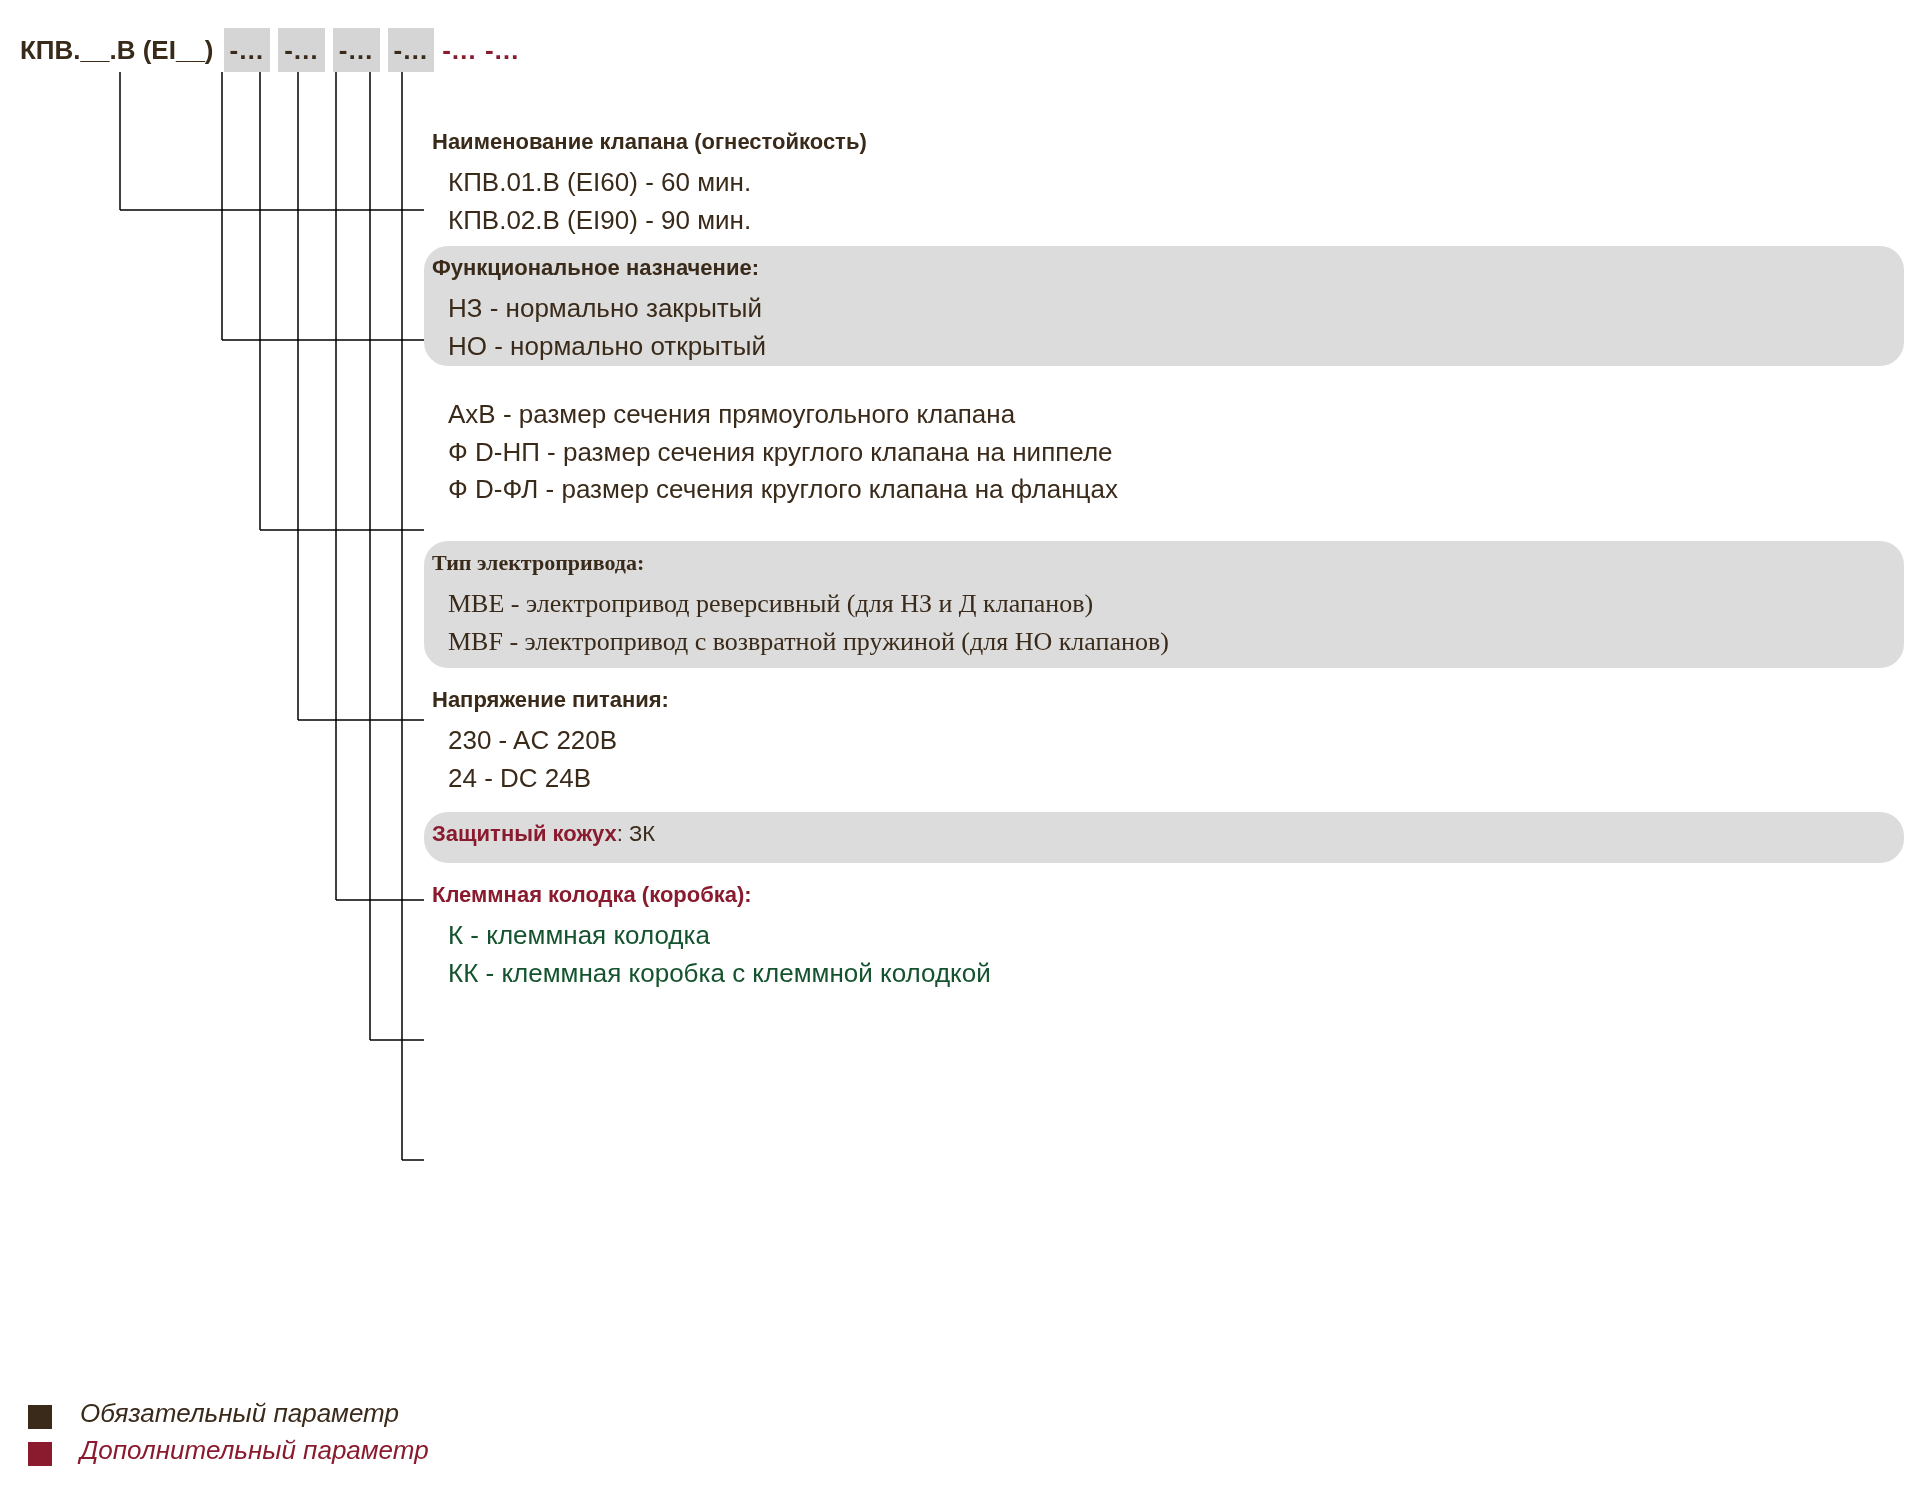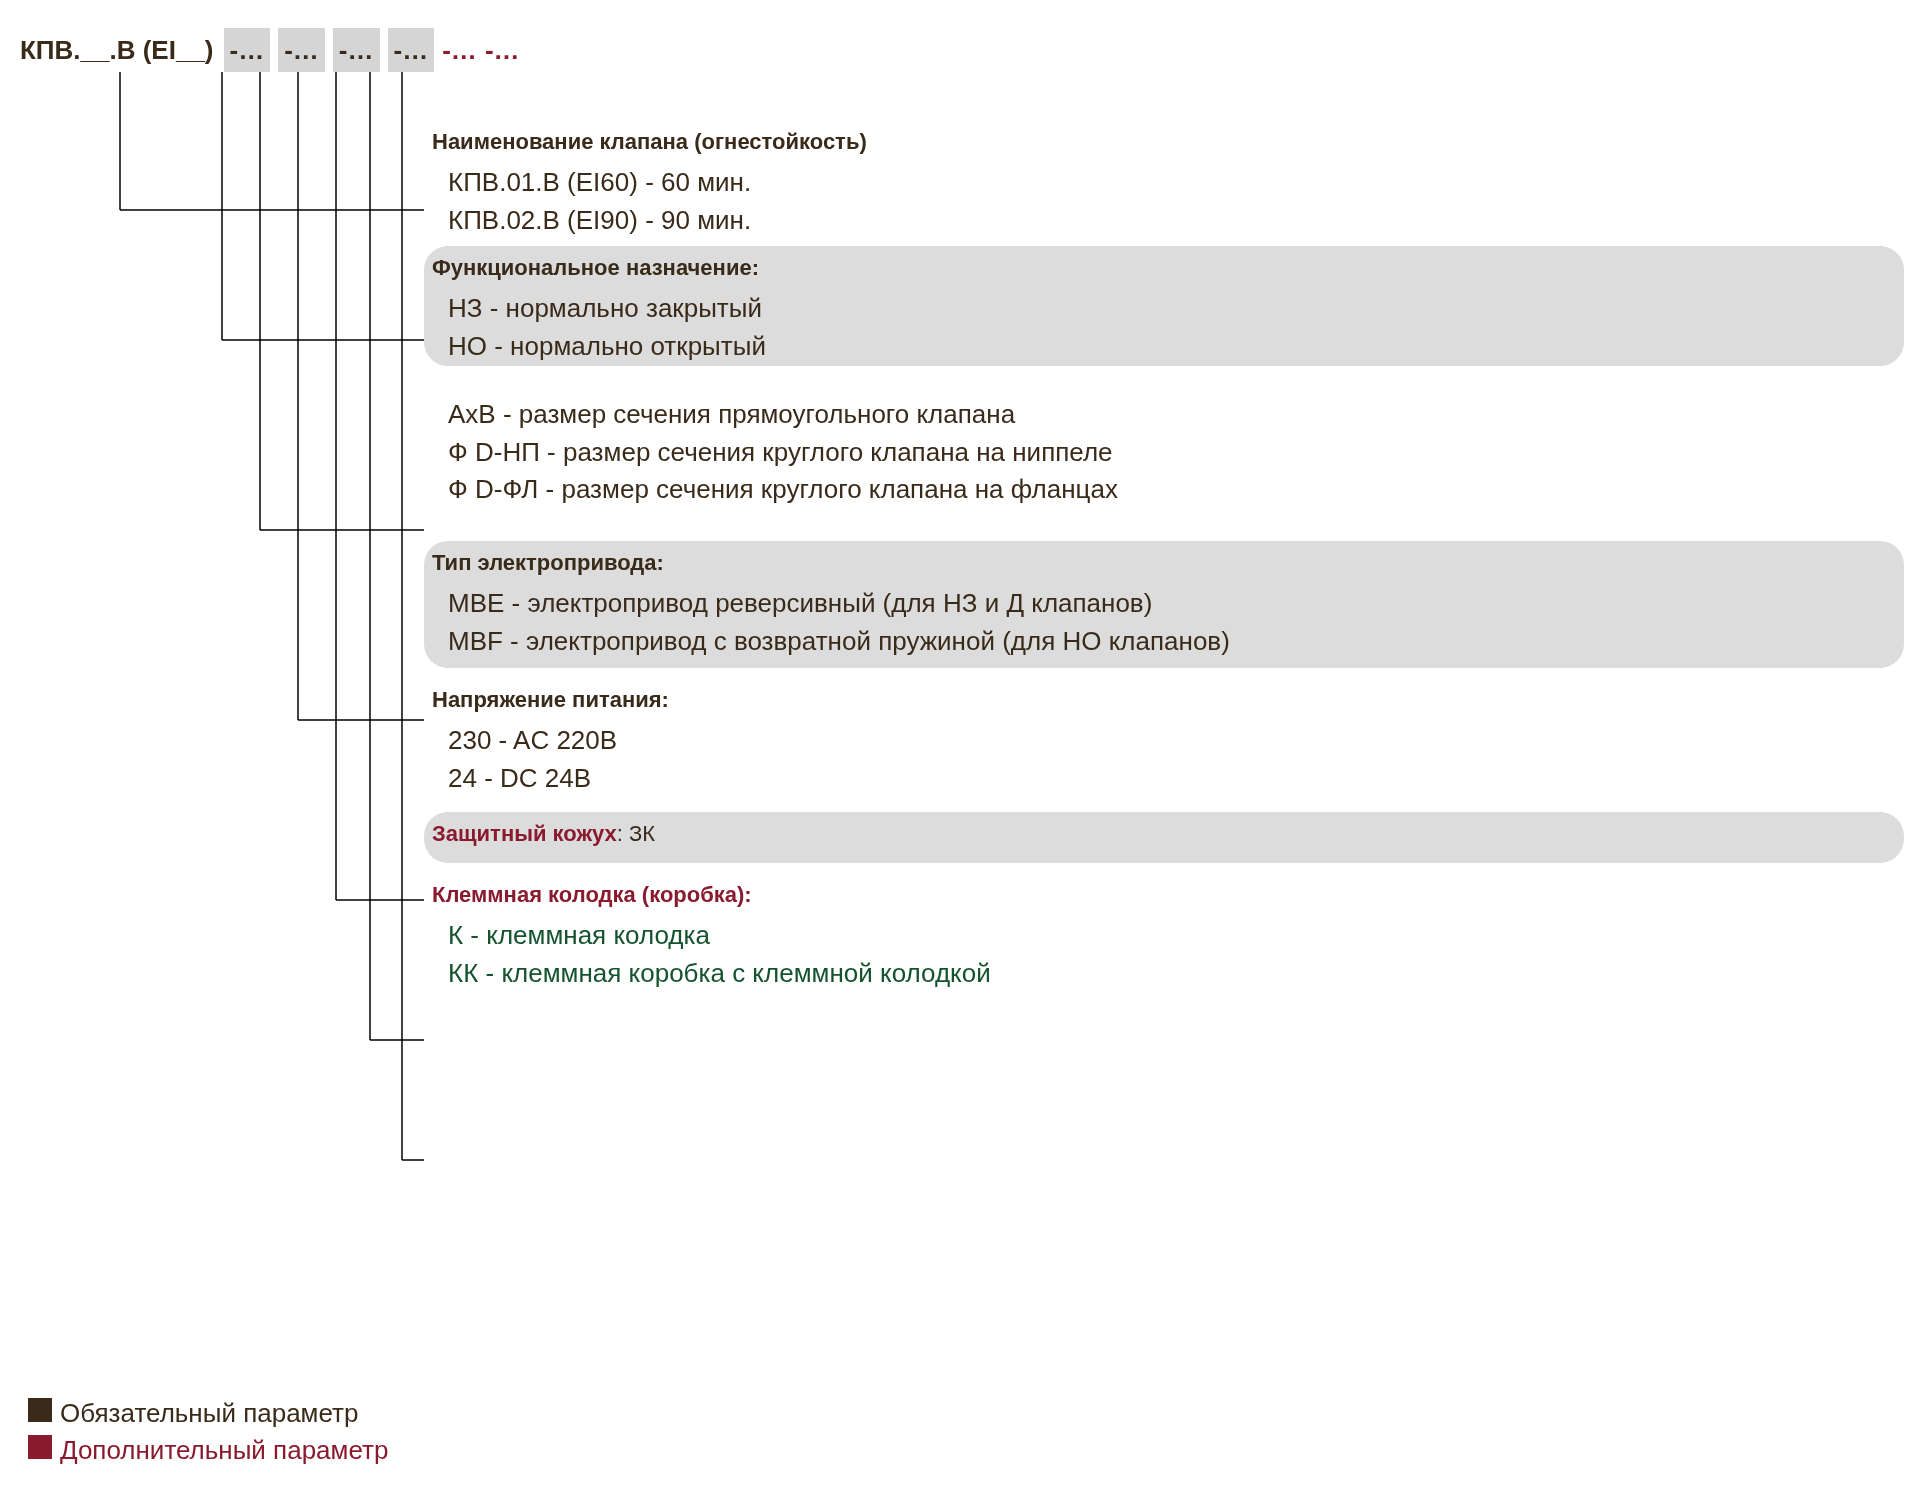--- a/index.html
+++ b/index.html
@@ -70,22 +70,23 @@
   .section-line.accent { color: #14532d; }
   .section.clipped { overflow: hidden; }
   .legend {
     position: absolute;
     left: 28px;
     top: 1398px;
     font-size: 26px;
   }
   .legend-row {
     display: flex;
-    align-items: flex-start;
-    gap: 8px;
+    align-items: flex-end;
+    gap: 28px;
+    font-style: italic;
     margin-bottom: 6px;
   }
   .legend-swatch {
     width: 24px;
     height: 24px;
     display: inline-block;
   }
   .legend-swatch.req { background: #3a2a1a; }
   .legend-swatch.opt { background: #8a1a2e; }
   .legend-label.req { color: #3a2a1a; }
@@ -156,21 +157,21 @@
     <div class="section shaded clipped" style="height: 120px;">
       <div class="section-title">Функциональное назначение:</div>
       <div class="section-line">НЗ - нормально закрытый</div>
       <div class="section-line">НО - нормально открытый</div>
     </div>
     <div class="section" style="margin-top: 24px;">
       <div class="section-line">АхВ - размер сечения прямоугольного клапана</div>
       <div class="section-line">Ф D-НП - размер сечения круглого клапана на ниппеле</div>
       <div class="section-line">Ф D-ФЛ - размер сечения круглого клапана на фланцах</div>
     </div>
-    <div class="section shaded" style="margin-top: 24px;">
+    <div class="section shaded" style="margin-top: 24px; font-family: Liberation Serif, serif;">
       <div class="section-title">Тип электропривода:</div>
       <div class="section-line">MBE - электропривод реверсивный (для НЗ и Д клапанов)</div>
       <div class="section-line">MBF - электропривод с возвратной пружиной  (для НО клапанов)</div>
     </div>
     <div class="section" style="margin-top: 10px;">
       <div class="section-title">Напряжение питания:</div>
       <div class="section-line">230 - AC 220В</div>
       <div class="section-line">24 - DC 24В</div>
     </div>
     <div class="section shaded">

